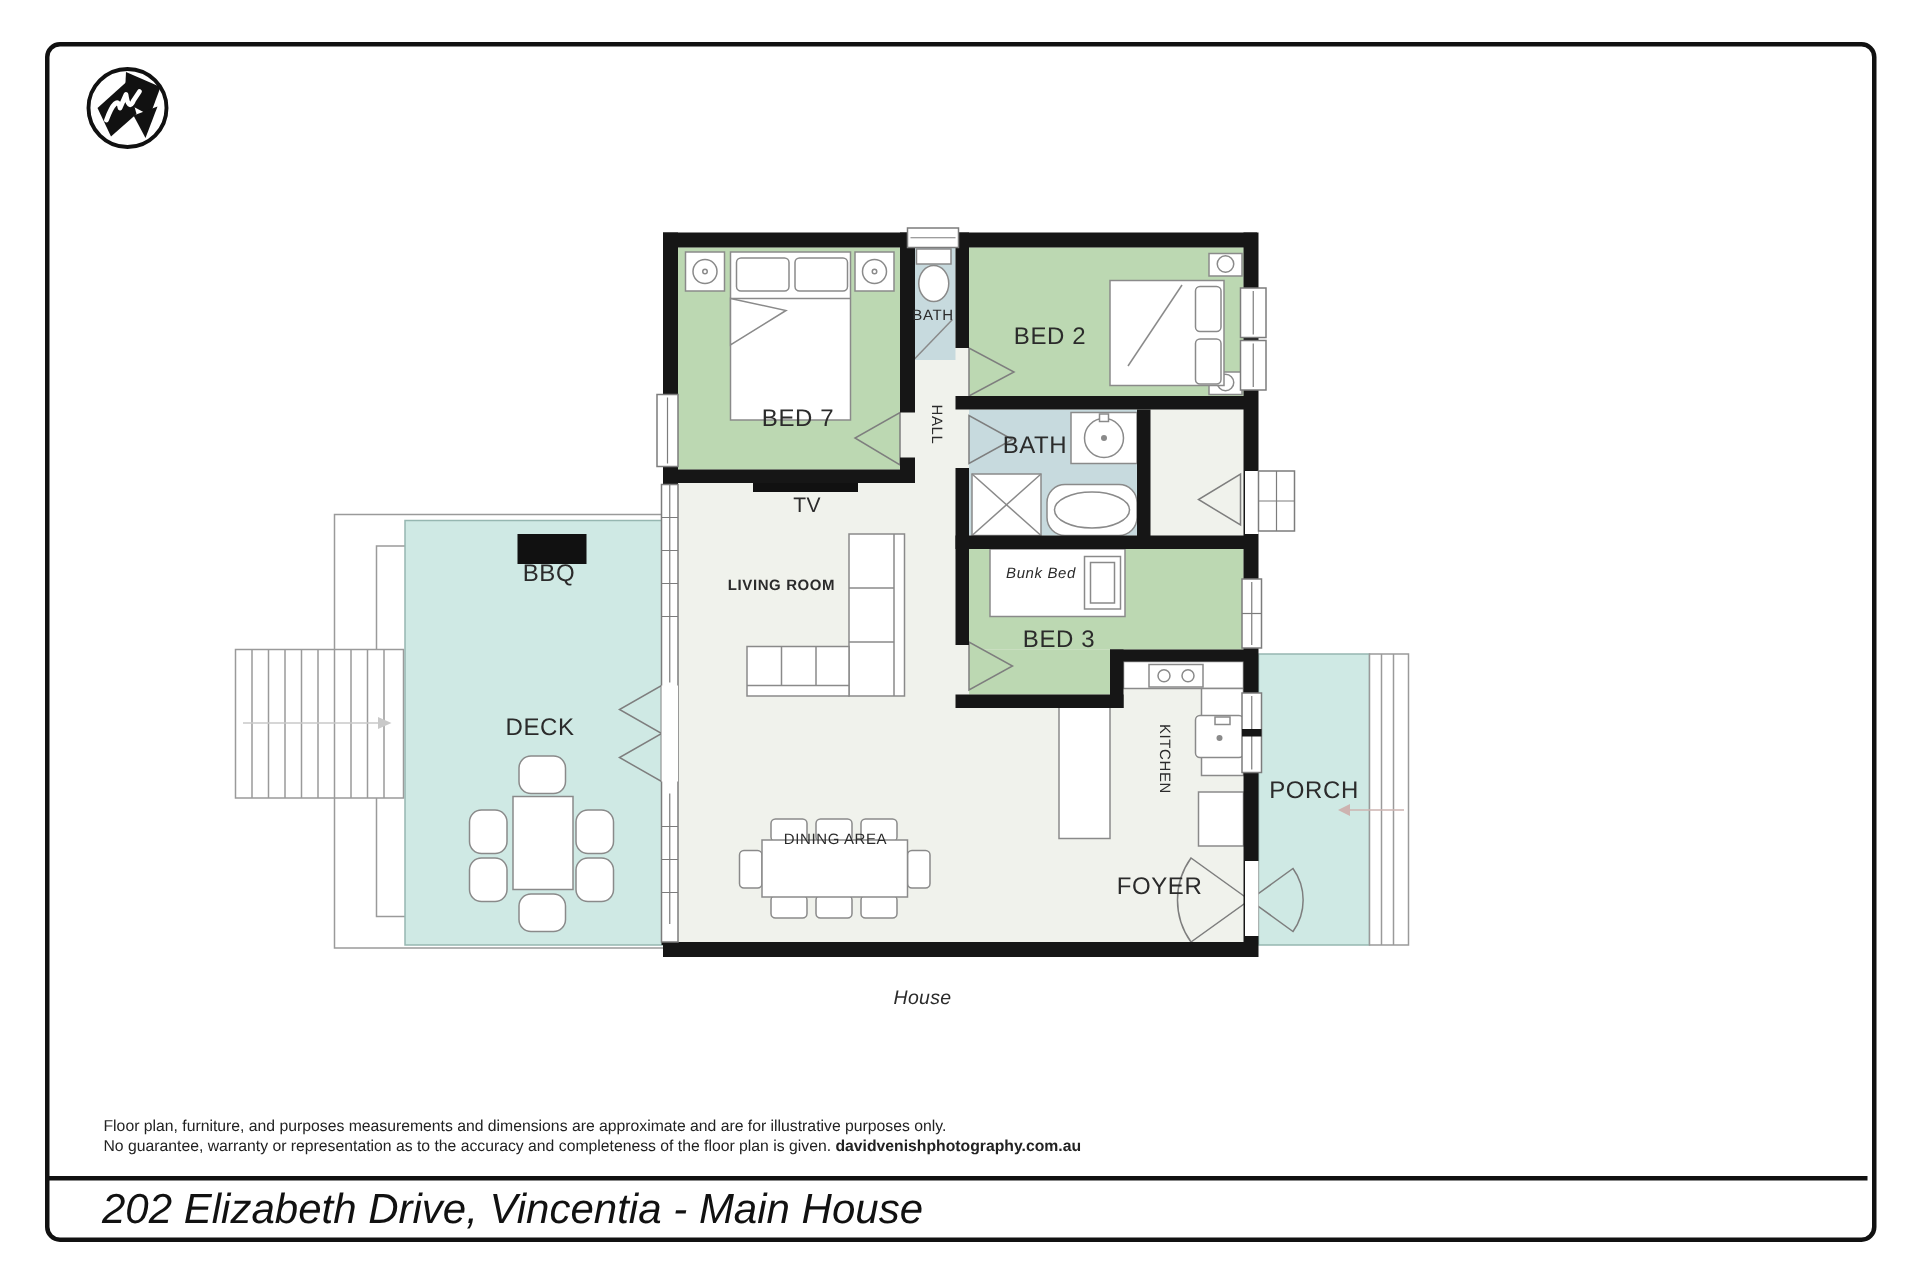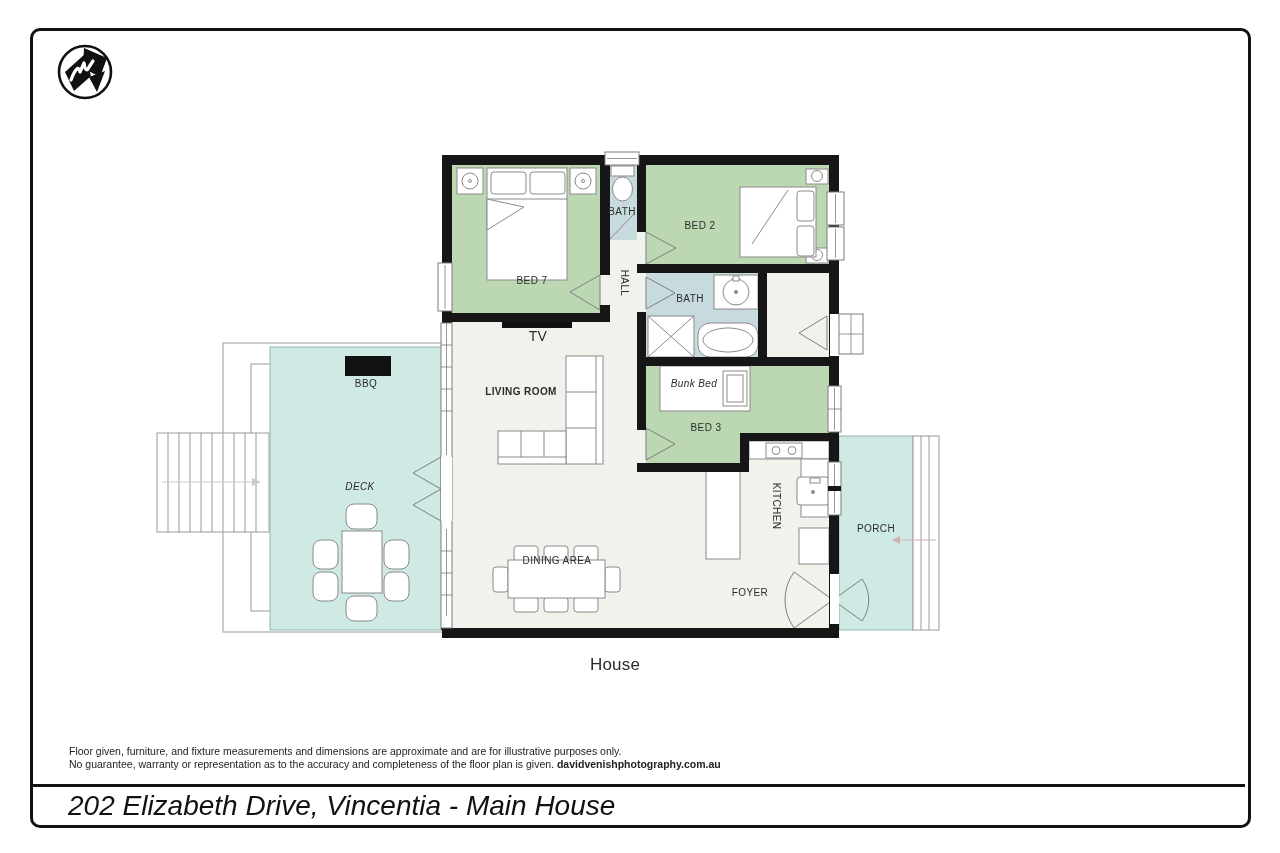--- a/index.html
+++ b/index.html
@@ -2,26 +2,26 @@
 <html style="--bedroom-green: #bcd8b2; --bath-blue: #c7dade; --outdoor-teal: #cfe9e4; --floor-light: #f0f2ec; --wall-black: #161616;"><head>
 <meta charset="utf-8">
 <style>
   html,body{margin:0;padding:0;background:#fff;}
   .page{position:relative;width:1280px;height:853px;background:#fff;overflow:hidden;
         font-family:"Liberation Sans",sans-serif;color:#1a1a1a;}
   .frame{position:absolute;left:30px;top:28px;width:1215px;height:794px;
          border:3px solid #111;border-radius:10px;}
   .divider{position:absolute;left:32px;top:784px;width:1213px;height:3px;background:#111;}
   .plan-svg{position:absolute;left:0;top:0;}
-  .plan-label{position:absolute;transform:translate(-50%,-50%);font-size:10px;
+  .plan-label{position:absolute;transform:translate(-50%,-50%);font-size:16px;
               color:#2b2b2b;letter-spacing:.4px;white-space:nowrap;}
   .plan-label.v{transform:translate(-50%,-50%) rotate(90deg);}
   .fs10{font-size:10px;}
   .fs13{font-size:14px;letter-spacing:.2px;}
-  .fs17{font-size:17px;letter-spacing:.2px;}
+  .fs17{font-size:13px;letter-spacing:.2px;font-style:italic;}
   .fineprint{position:absolute;left:69px;top:745px;font-size:10.5px;line-height:12.5px;color:#222;}
   .fineprint b{font-weight:bold;}
   .page-title{position:absolute;left:68px;top:790px;font-size:28px;color:#111;font-style:italic;}
   
   .wall{fill:var(--wall-black,#161616);}
   .floor{fill:var(--floor-light,#f0f2ec);}
   .green{fill:var(--bedroom-green,#bcd8b2);}
   .blue{fill:var(--bath-blue,#c7dade);}
   .teal{fill:var(--outdoor-teal,#cfe9e4);}
   .furn{fill:#fff;stroke:#8a8a8a;stroke-width:1;}
@@ -247,29 +247,29 @@
   <div class="plan-label" style="left:532px;top:280px;">BED 7</div>
   <div class="plan-label fs10" style="left:622px;top:211px;">BATH</div>
   <div class="plan-label fs10 v" style="left:624px;top:283px;">HALL</div>
   <div class="plan-label" style="left:700px;top:225px;">BED 2</div>
   <div class="plan-label" style="left:690px;top:298px;">BATH</div>
   <div class="plan-label fs10" style="left:694px;top:383px;font-style:italic;">Bunk Bed</div>
   <div class="plan-label" style="left:706px;top:427px;">BED 3</div>
   <div class="plan-label fs10" style="left:521px;top:391px;font-weight:bold;">LIVING ROOM</div>
   <div class="plan-label fs13" style="left:538px;top:336px;text-align:right;">TV</div>
   <div class="plan-label" style="left:366px;top:383px;">BBQ</div>
-  <div class="plan-label" style="left:360px;top:486px;font-style:italic;">DECK</div>
+  <div class="plan-label" style="left:360px;top:486px;">DECK</div>
   <div class="plan-label fs10" style="left:557px;top:527px;margin-top:33px;">DINING AREA</div>
   <div class="plan-label fs10 v" style="left:776px;top:506px;">KITCHEN</div>
-  <div class="plan-label" style="left:745px;top:592px;padding-left:10px;">FOYER</div>
+  <div class="plan-label" style="left:768px;top:592px;padding-left:10px;">FOYER</div>
   <div class="plan-label" style="left:876px;top:528px;">PORCH</div>
   <div class="plan-label fs17" style="left:615px;top:665px;">House</div>
 
   <div class="fineprint">
-    <div>Floor given, furniture, and fixture measurements and dimensions are approximate and are for illustrative purposes only.</div>
+    <div>Floor plan, furniture, and purposes measurements and dimensions are approximate and are for illustrative purposes only.</div>
     <div>
       <span>No guarantee, warranty or representation as to the accuracy and completeness of the floor plan is given.</span>
       <b>davidvenishphotography.com.au</b>
     </div>
   </div>
 
   <div class="divider"></div>
   <div class="page-title">202 Elizabeth Drive, Vincentia - Main House</div>
 
 </div>

